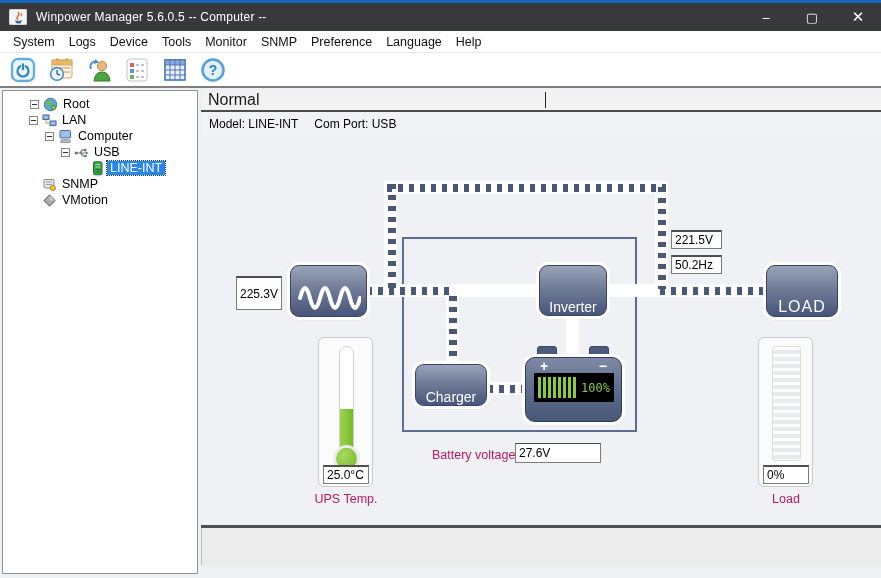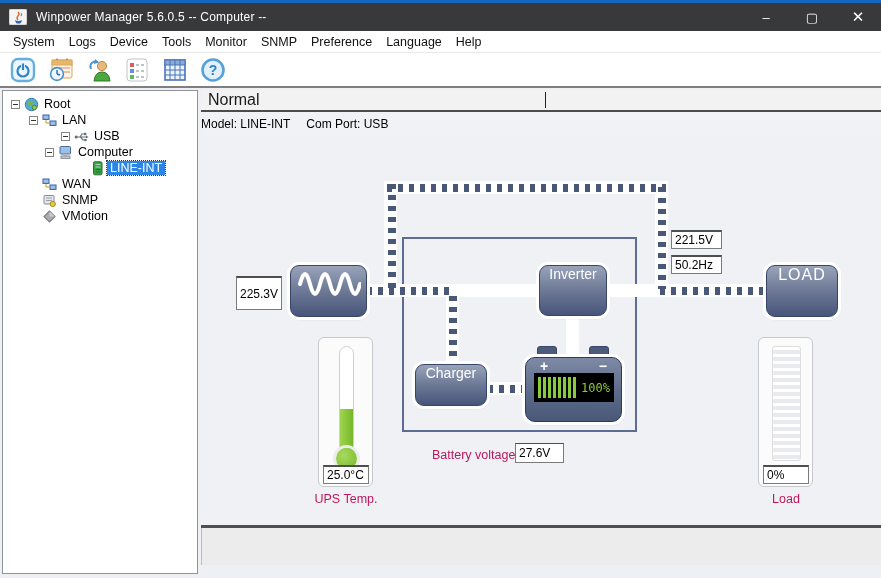--- a/index.html
+++ b/index.html
@@ -37,39 +37,39 @@
   .expander::after { content:""; position:absolute; left:1px; right:1px; top:3px; height:1px; background:#333; }
   .tree-label { padding:0 3px; margin-left:2px; }
   .tree-label.selected { background:#2a86e8; color:#fff; outline:1px dotted #0a3c78; }
 
   .main-panel { position:absolute; left:201px; top:2px; width:680px; height:488px; }
   .status-row { height:22px; background:#f2f2f3; border-bottom:2px solid #4c4c4c; position:relative;
                 display:flex; align-items:center; }
   .status-text { font-size:16px; color:#1a1a1a; padding-left:7px; }
   .status-divider { position:absolute; left:344px; top:2px; bottom:2px; width:1px; background:#222; }
   .model-row { height:23px; display:flex; align-items:center; background:#f1f2f5; font-size:12px; color:#000; }
-  .model-row span { }
+  .model-row span { margin-left:8px; }
   .model-row .com { margin-left:16px; }
 
   
   .diagram { position:relative; width:680px; height:390px; background:#f0f1f5; overflow:hidden; }
 
   .band { position:absolute; background:#ffffff; z-index:2; }
   .dash-h { position:absolute; height:8px; z-index:3;
             background:repeating-linear-gradient(90deg,#4a5878 0 5px,transparent 5px 11px); }
   .dash-v { position:absolute; width:8px; z-index:3;
             background:repeating-linear-gradient(180deg,#4a5878 0 5px,transparent 5px 11px); }
 
   .ups-box { position:absolute; left:201px; top:102px; width:235px; height:195px;
              border:2px solid #5d6c92; z-index:1; }
 
   .node { position:absolute; z-index:4; border-radius:9px;
           background:linear-gradient(180deg,#99a4ba 0%,#6e7a96 48%,#47557b 100%);
           border:1px solid #39466a; box-shadow:0 0 0 3px #fff, 1px 2px 3px rgba(0,0,0,.18);
-          color:#fff; display:flex; align-items:flex-start; justify-content:center; }
+          color:#fff; display:flex; align-items:flex-end; justify-content:center; }
   .node-label { font-size:14px; }
   .load-label { font-size:16px; letter-spacing:1px; }
 
   .vbox { position:absolute; z-index:5; background:#fff; border:1px solid #7b7b7b;
           border-top:2px solid #4e4e4e; font-size:12px; color:#000;
           display:flex; align-items:center; padding-left:3px; }
 
   .plain-label { position:absolute; z-index:5; font-size:12.5px; color:#be185d; }
 
   
@@ -195,21 +195,21 @@
         <circle cx="14" cy="14" r="10.5" fill="#e2f0fb" stroke="#58a0d8" stroke-width="2.6"></circle>
         <text x="14" y="19" text-anchor="middle" font-size="14" font-weight="bold" fill="#2e7fc8" font-family="Liberation Sans, sans-serif">?</text>
       </svg>
     </div>
   </div>
 
   <div class="content">
 
     <div class="tree-panel">
 
-      <div class="tree-row" style="padding-left:4px">
+      <div class="tree-row" style="padding-left:23px">
         <span class="tw">
             <span class="expander"></span>
           </span>
         <span class="tw">
           <svg width="15" height="15" viewBox="0 0 15 15">
               <circle cx="7.5" cy="7.5" r="6.2" fill="#58a8d8" stroke="#3a7ab0"></circle>
               <path d="M3 5 q2 -2 4 -1 q3 1 2 3 q-1 2 -4 1 q-3 -1 -2 -3z" fill="#70b848"></path>
               <circle cx="10.5" cy="10.5" r="2.2" fill="#8cc860" stroke="#4a8a30"></circle>
             </svg>
         </span>
@@ -221,75 +221,65 @@
             <span class="expander"></span>
           </span>
         <span class="tw">
           <svg width="15" height="15" viewBox="0 0 15 15">
               <rect x="1" y="2" width="6" height="4.4" fill="#9cc0e8" stroke="#3a60a0"></rect>
               <rect x="8" y="8" width="6" height="4.4" fill="#9cc0e8" stroke="#3a60a0"></rect>
               <path d="M4 7 v3 h4" fill="none" stroke="#c89830"></path>
             </svg>
         </span>
         <span class="tree-label">LAN</span>
+      </div>
+
+      <div class="tree-row" style="padding-left:38px">
+        <span class="tw">
+            <span class="expander"></span>
+          </span>
+        <span class="tw">
+          <svg width="15" height="15" viewBox="0 0 15 15">
+              <rect x="2" y="1.5" width="10.5" height="7.5" rx="1" fill="#9cc0e8" stroke="#4a6a9a"></rect>
+              <rect x="5.5" y="9" width="3.5" height="2" fill="#b8bcc4"></rect>
+              <rect x="3" y="11" width="9" height="2.4" fill="#c8ccd4" stroke="#8a8e96"></rect>
+            </svg>
+        </span>
+        <span class="tree-label">Computer</span>
       </div>
 
       <div class="tree-row" style="padding-left:54px">
         <span class="tw">
             <span class="expander"></span>
           </span>
         <span class="tw">
           <svg width="15" height="15" viewBox="0 0 15 15">
               <circle cx="2.2" cy="8" r="1.6" fill="#6a7078"></circle>
               <path d="M3.5 8 H12 M6 8 L8 5 H10.5 M6.5 8 L9 11 H11" fill="none" stroke="#6a7078" stroke-width="1.2"></path>
               <path d="M12 6.6 L14.5 8 L12 9.4 Z" fill="#6a7078"></path>
               <rect x="10" y="3.8" width="2.4" height="2.4" fill="#6a7078"></rect>
               <circle cx="11.5" cy="11" r="1.3" fill="#6a7078"></circle>
             </svg>
         </span>
         <span class="tree-label">USB</span>
       </div>
 
-      <div class="tree-row" style="padding-left:38px">
-        <span class="tw">
-            <span class="expander"></span>
-          </span>
-        <span class="tw">
-          <svg width="15" height="15" viewBox="0 0 15 15">
-              <rect x="2" y="1.5" width="10.5" height="7.5" rx="1" fill="#9cc0e8" stroke="#4a6a9a"></rect>
-              <rect x="5.5" y="9" width="3.5" height="2" fill="#b8bcc4"></rect>
-              <rect x="3" y="11" width="9" height="2.4" fill="#c8ccd4" stroke="#8a8e96"></rect>
-            </svg>
-        </span>
-        <span class="tree-label">Computer</span>
-      </div>
-
       <div class="tree-row" style="padding-left:86px">
         <span class="tw">
           <svg width="15" height="15" viewBox="0 0 15 15">
               <rect x="3.5" y="0.8" width="8.5" height="13" rx="1.4" fill="#3da04a" stroke="#1e6e2c"></rect>
               <line x1="5.5" y1="3.5" x2="10.5" y2="3.5" stroke="#a8dcae"></line>
               <line x1="5.5" y1="6" x2="10.5" y2="6" stroke="#a8dcae"></line>
               <line x1="5.5" y1="8.5" x2="10.5" y2="8.5" stroke="#1e6e2c"></line>
               <line x1="5.5" y1="11" x2="10.5" y2="11" stroke="#1e6e2c"></line>
             </svg>
         </span>
         <span class="tree-label selected">LINE-INT</span>
       </div>
 
-      <div class="tree-row" style="padding-left:38px">
-        <span class="tw">
-          <svg width="15" height="15" viewBox="0 0 15 15">
-              <rect x="1" y="2" width="6" height="4.4" fill="#9cc0e8" stroke="#3a60a0"></rect>
-              <rect x="8" y="8" width="6" height="4.4" fill="#9cc0e8" stroke="#3a60a0"></rect>
-              <path d="M4 7 v3 h4" fill="none" stroke="#c89830"></path>
-            </svg>
-        </span>
-        <span class="tree-label">WAN</span>
-      </div>
 
       <div class="tree-row" style="padding-left:38px">
         <span class="tw">
           <svg width="15" height="15" viewBox="0 0 15 15">
               <rect x="2" y="2.5" width="10" height="8.5" rx="1" fill="#e4e6ec" stroke="#888c94"></rect>
               <line x1="4" y1="5" x2="10" y2="5" stroke="#9aa0a8"></line>
               <line x1="4" y1="7.5" x2="10" y2="7.5" stroke="#9aa0a8"></line>
               <circle cx="10.8" cy="11" r="2.6" fill="#e8c840" stroke="#a88c20"></circle>
             </svg>
         </span>
@@ -366,21 +356,21 @@
               <span class="lcd-pct">100%</span>
             </div>
           </div>
         </div>
 
         <div class="vbox" style="left:35px; top:141px; width:46px; height:34px;">225.3V</div>
         <div class="vbox" style="left:470px; top:95px;  width:51px; height:19px;">221.5V</div>
         <div class="vbox" style="left:470px; top:120px; width:51px; height:19px;">50.2Hz</div>
 
         <div class="plain-label" style="left:231px; top:313px;">Battery voltage</div>
-        <div class="vbox" style="left:314px; top:308px; width:49px; height:20px; border-top-width:1px;">27.6V</div>
+        <div class="vbox" style="left:314px; top:308px; width:86px; height:20px; border-top-width:1px;">27.6V</div>
 
         <div class="gauge-panel" style="left:117px; top:202px;">
           <div class="thermo-tube">
             <div class="thermo-fill"></div>
           </div>
           <div class="thermo-bulb"></div>
           <div class="vbox gauge-vbox">25.0°C</div>
         </div>
         <div class="plain-label" style="left:105px; top:357px; width:80px; text-align:center;">UPS Temp.</div>
 

